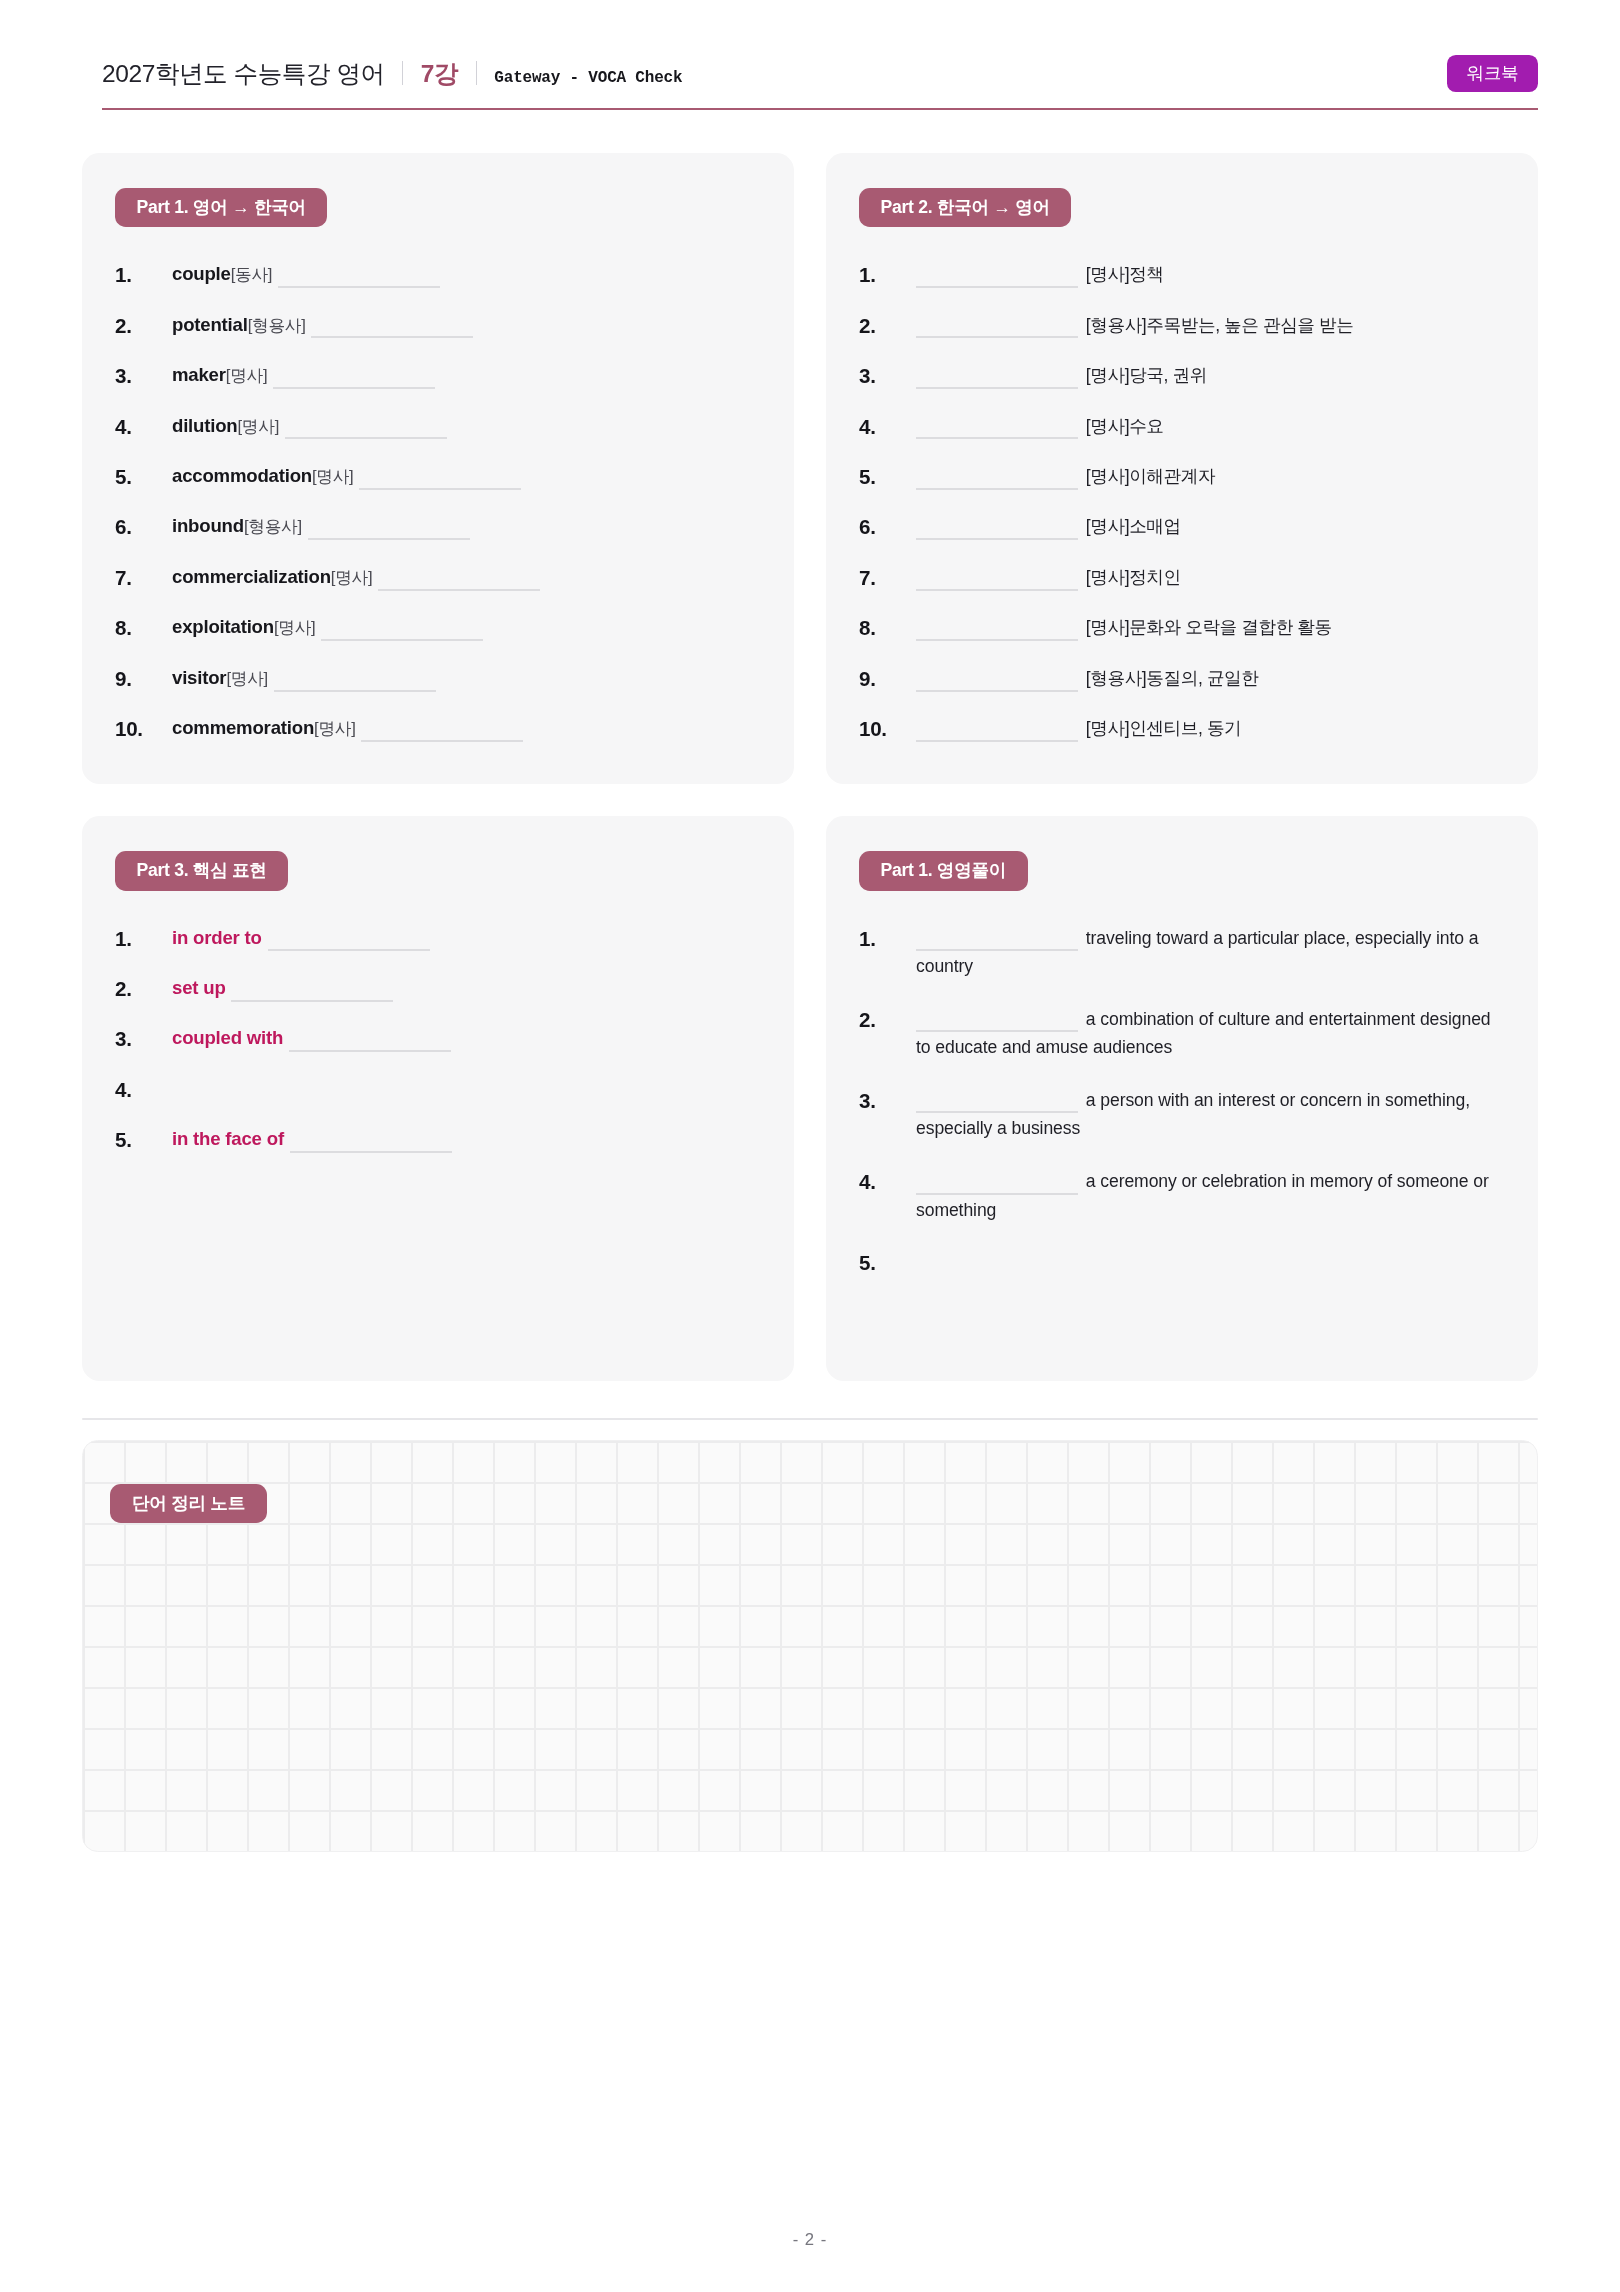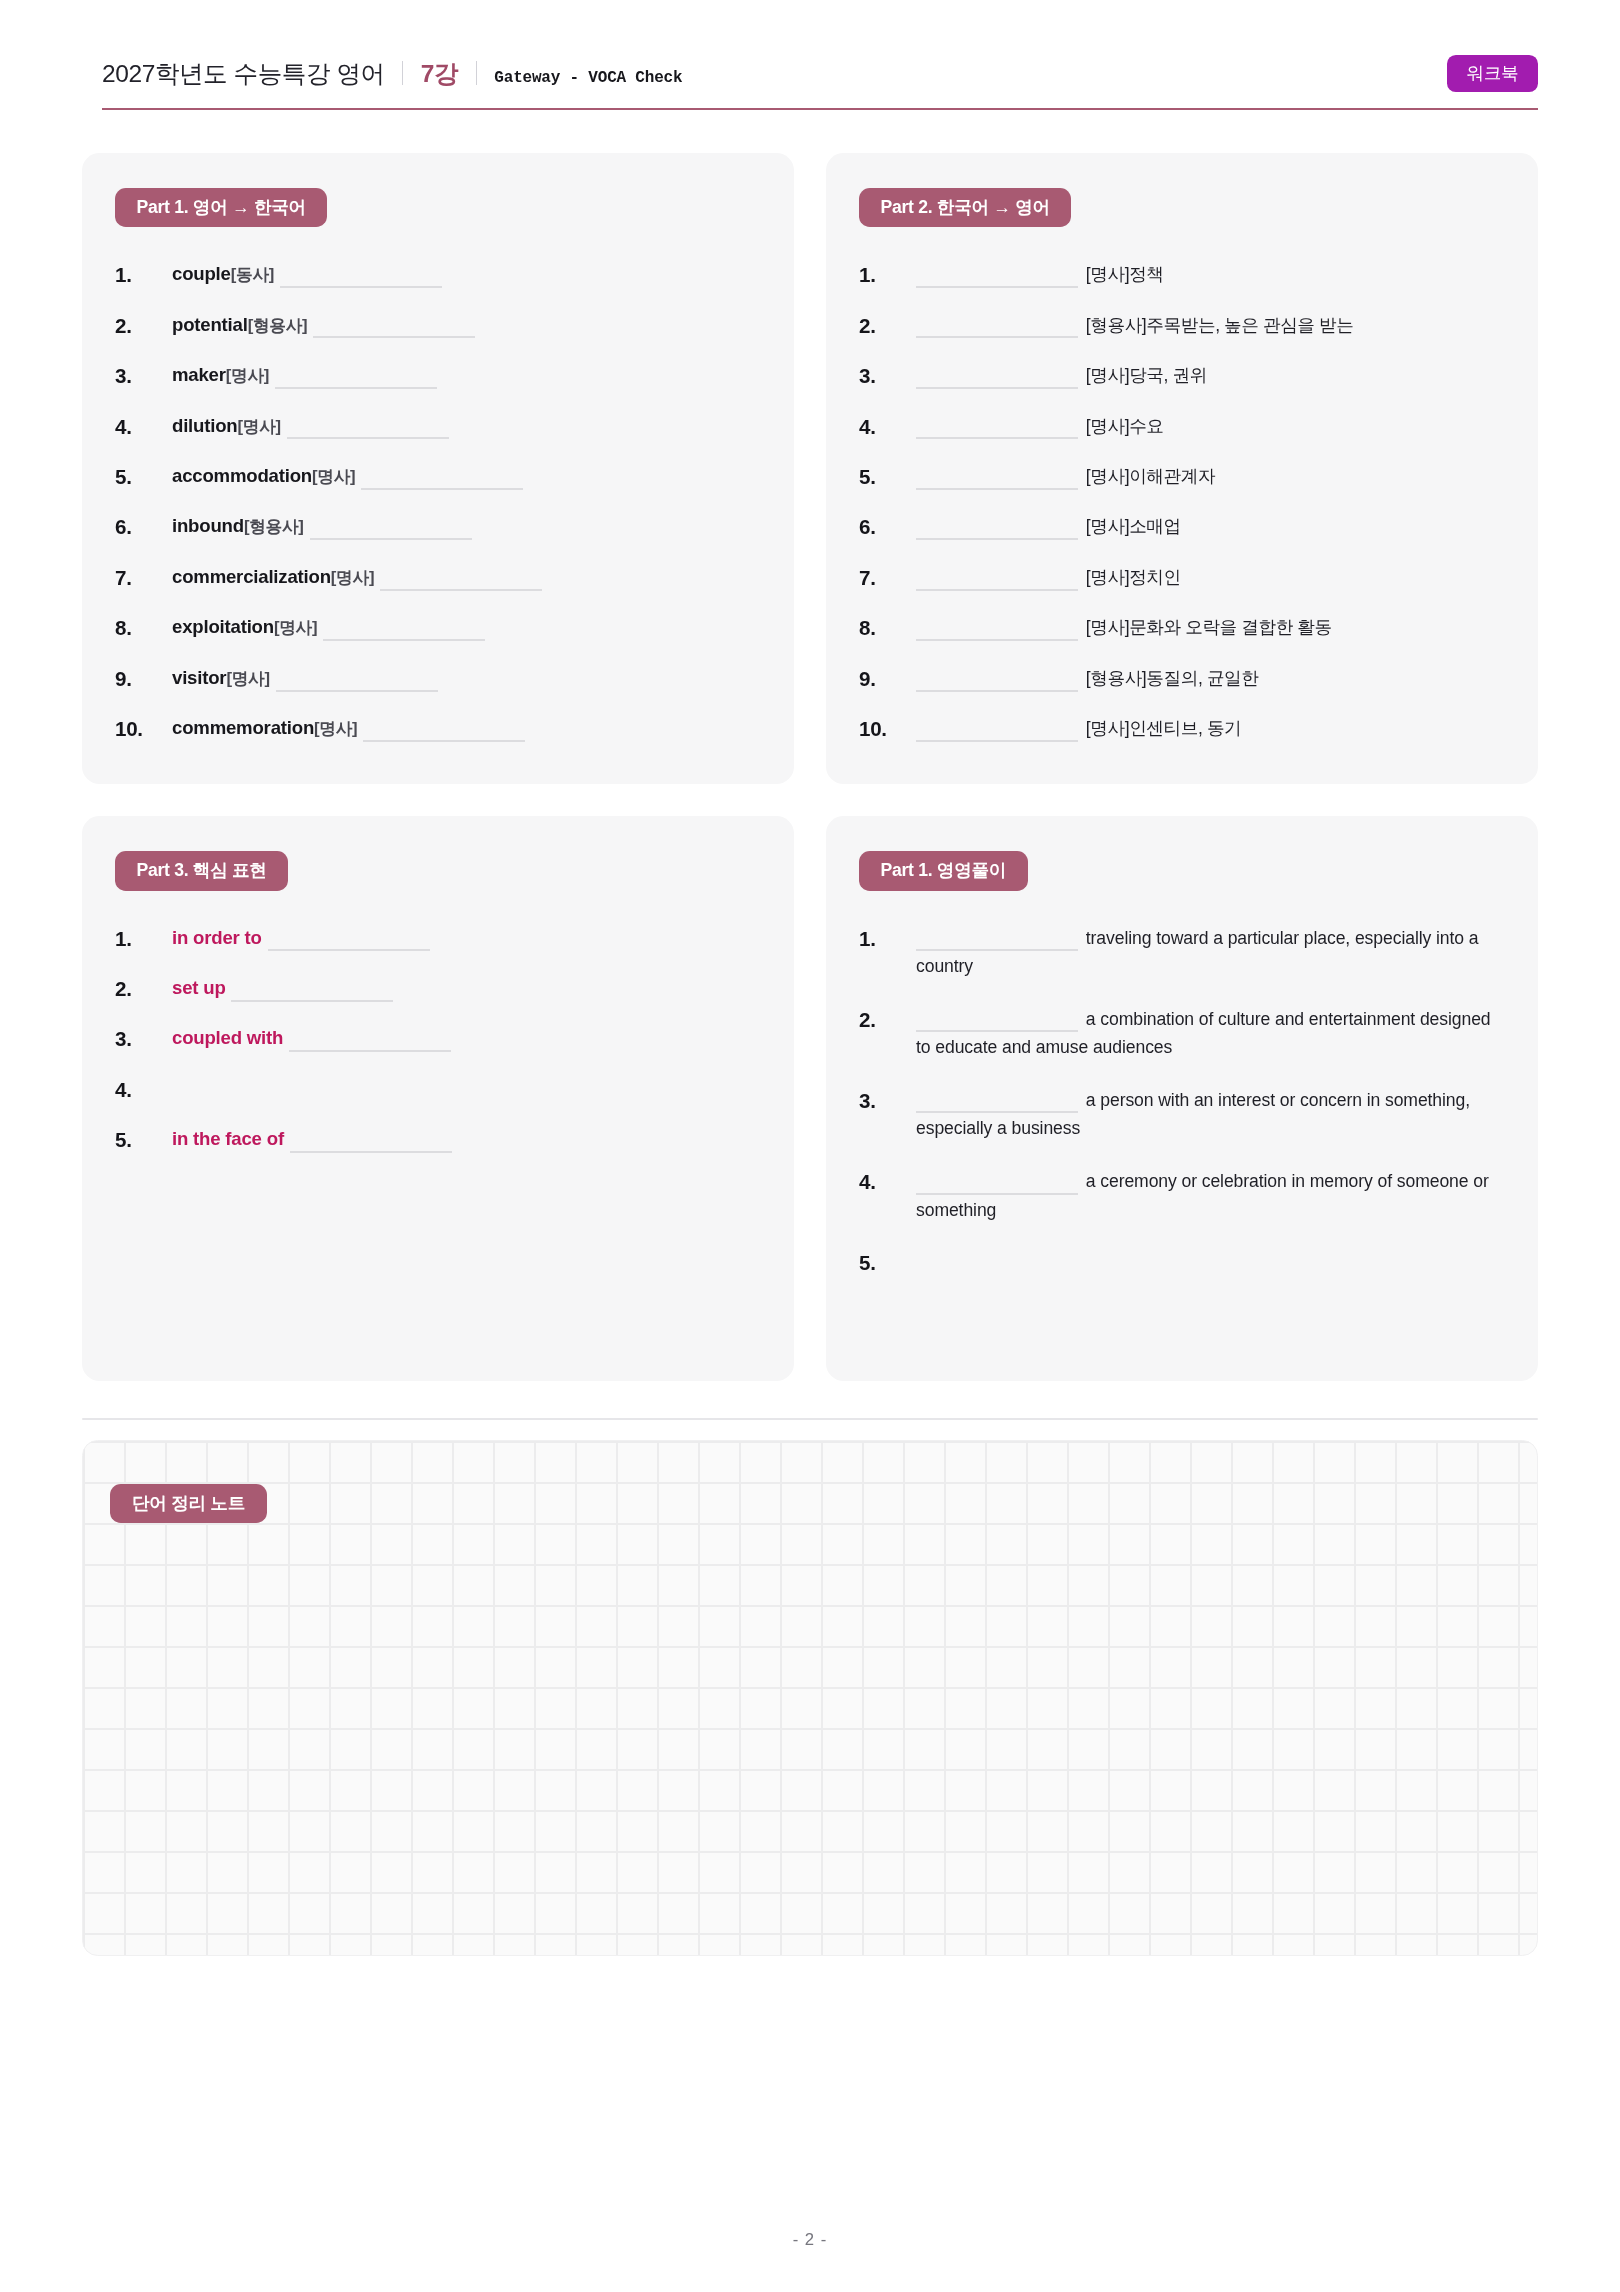--- a/index.html
+++ b/index.html
@@ -138,21 +138,21 @@
   }
 
   .term {
     font-size: 18.6px;
     font-weight: 700;
     color: #17171c;
     letter-spacing: -0.2px;
   }
   .pos {
     font-size: 16.7px;
-    font-weight: 700;
+    font-weight: 400;
     color: #4a4a52;
     letter-spacing: -0.3px;
   }
   
   .blank {
     display: inline-block;
     width: 162px;
     border-bottom: 2px solid #dcdcdf;
     margin-left: 5.9px;
     position: relative;
@@ -191,21 +191,21 @@
 
   
   .note-divider {
     margin-top: 37px;
     height: 2px;
     background: #e6e6e9;
     border-radius: 2px;
   }
   .note-card {
     margin-top: 19.6px;
-    height: 516px;
+    height: 412px;
     border-radius: 15.7px;
     background-color: #fafafa;
     background-image:
       linear-gradient(to right, #ececed 1.5px, transparent 1.5px),
       linear-gradient(to bottom, #ececed 1.5px, transparent 1.5px);
     background-size: 41px 41px;
     background-position: 0 0;
     position: relative;
     overflow: hidden;
     border: 1px solid #f0f0f1;

